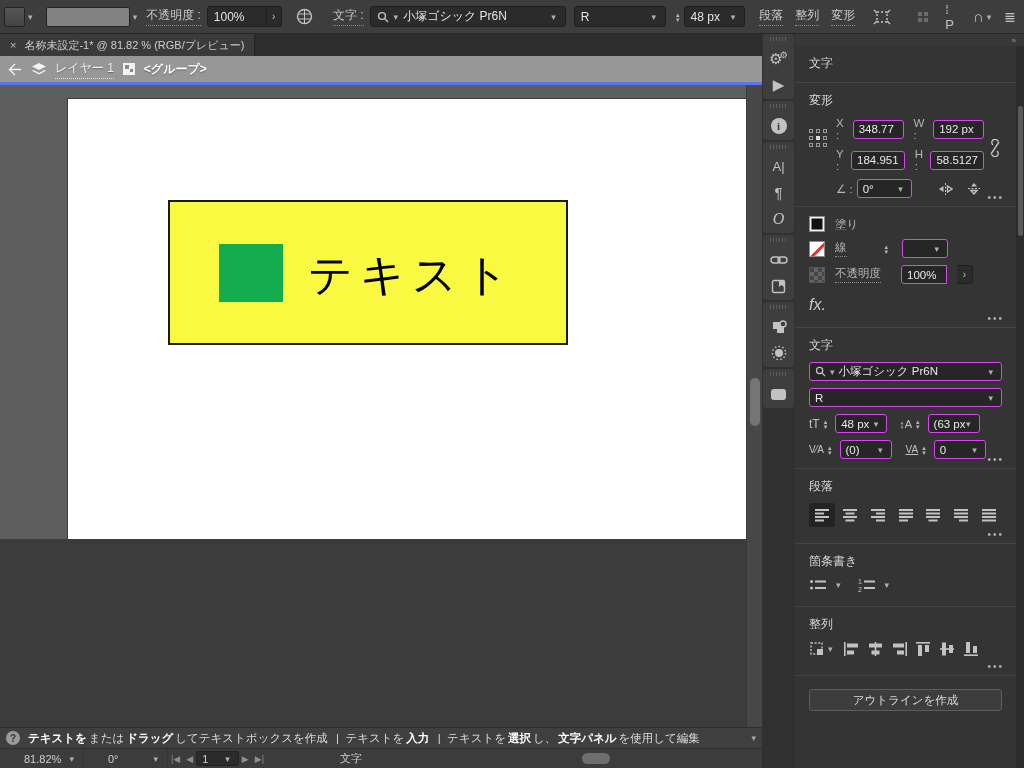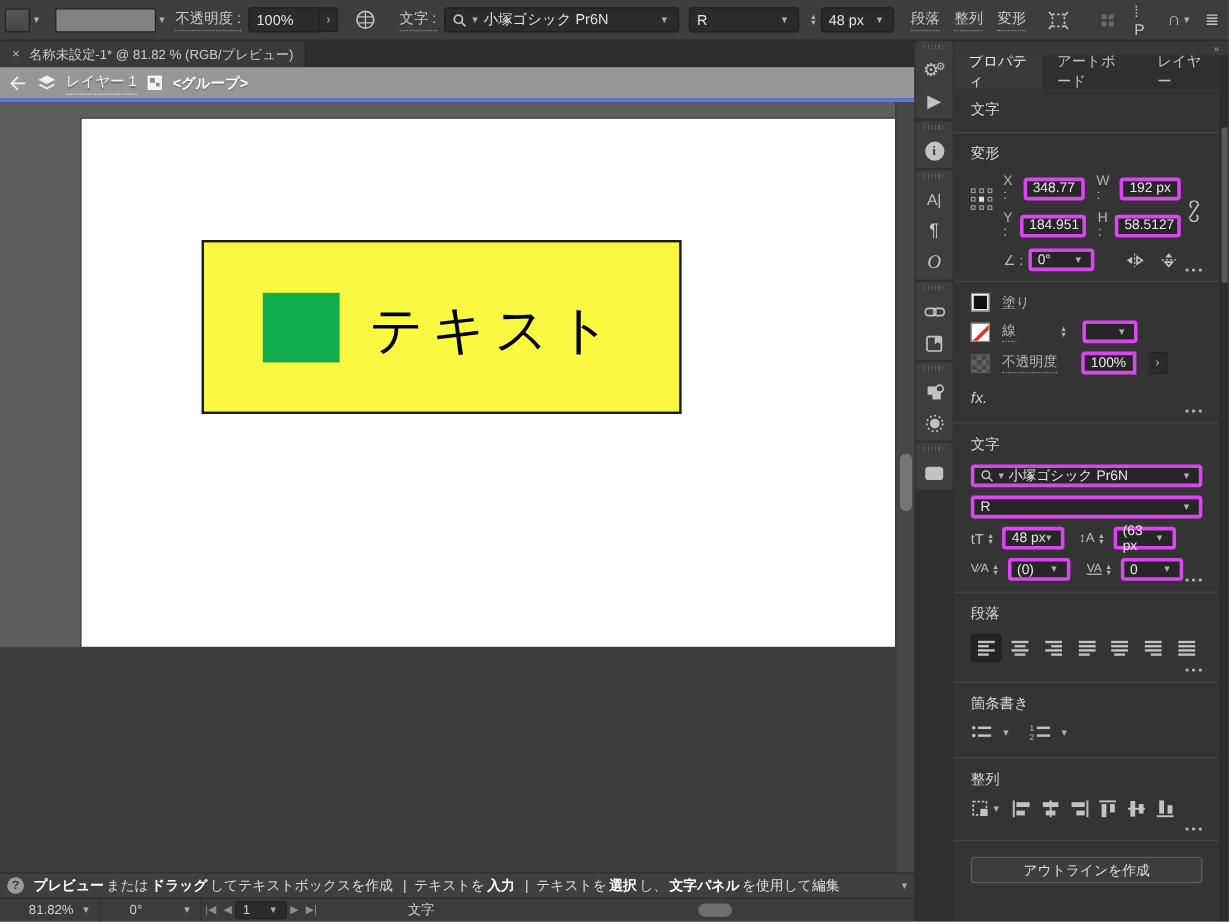--- a/index.html
+++ b/index.html
@@ -66,30 +66,30 @@
   .pscroll { left:1016px; top:46px; width:8px; height:722px; background:#2c2c2c; }
   .pthumb { position:absolute; left:1.5px; top:60px; width:5px; height:130px; background:#5a5a5a; border-radius:3px; }
   .ptabs { display:flex; height:28px; background:#2f2f2f; }
   .ptab { padding:0 12px; display:flex; align-items:center; color:#c4c4c4; font-size:12px; }
   .ptab.active { background:#3a3a3a; color:#e8e8e8; }
   .section { border-bottom:1px solid #454545; padding:9px 14px 6px; position:relative; }
   .sec-title { color:#d8d8d8; font-size:12px; margin-bottom:8px; }
   .more-dots { position:absolute; right:12px; bottom:5px; color:#b0b0b0; letter-spacing:2px; font-size:10px; line-height:6px; }
   .prow { display:flex; align-items:center; margin-bottom:7px; gap:4px; }
   .plabel { color:#b5b5b5; }
-  .pfield { background:#262626; border:3px solid #d946ef; border-radius:3px; height:19px; display:flex; align-items:center; padding:0 5px; color:#e8e8e8; }
+  .pfield { background:#262626; border:1px solid #d946ef; border-radius:3px; height:19px; display:flex; align-items:center; padding:0 5px; color:#e8e8e8; }
   .refpoint { display:grid; grid-template-columns:repeat(3,5px); grid-template-rows:repeat(3,5px); gap:2px; margin-right:8px; }
   .refpoint i { width:4px; height:4px; border:1px solid #9a9a9a; background:transparent; }
   .refpoint i.c { background:#dcdcdc; border-color:#dcdcdc; }
   .swatch16 { width:16px; height:16px; border:1px solid #8a8a8a; }
   .sw-black { background:#111; box-shadow:inset 0 0 0 1.5px #f0f0f0; }
   .sw-none { background:#fff; position:relative; overflow:hidden; }
   .sw-none::after { content:""; position:absolute; left:-2px; top:6.5px; width:22px; height:2.5px; background:#e23127; transform:rotate(-45deg); }
   .sw-checker { background:repeating-conic-gradient(#8a8a8a 0 25%, #555 0 50%) 0 0/8px 8px; opacity:.55; border-color:#777; }
-  .fxbtn { color:#c9c9c9; font-style:italic; font-size:13px; }
+  .fxbtn { color:#c9c9c9; font-style:italic; font-size:16px; }
   .alignbtn { width:26px; height:24px; display:flex; align-items:center; justify-content:center; border-radius:3px; }
   .alignbtn.active { background:#232323; }
   .qa-btn { border:1px solid #5c5c5c; background:#3d3d3d; border-radius:3px; height:22px; display:flex; align-items:center; justify-content:center; color:#dedede; margin-top:4px; }
   svg { display:block; }
   .icon-line { stroke:#c2c2c2; stroke-width:1.4; fill:none; }
   .icon-fill { fill:#c2c2c2; }
   .crumb-line { stroke:#f2f2f2; stroke-width:1.4; fill:none; }
 </style>
 </head>
 <body>
@@ -186,21 +186,21 @@
       <div class="jp-art-text">テキスト</div>
     </div>
   </div>
 </div>
 <div class="abs vscroll">
   <div class="vthumb"></div>
 </div>
 
 <div class="abs hintbar">
   <span class="qmark">?</span>
-  <b>プレビュー</b>
+  <b>テキストを</b>
     <span>または</span>
     <b>ドラッグ</b>
     <span>してテキストボックスを作成</span>
     <span style="white-space:pre">  |  テキストを</span>
     <b>入力</b>
     <span style="white-space:pre">  |  テキストを</span>
     <b>選択</b>
     <span>し、</span>
     <b>文字パネル</b>
     <span>を使用して編集</span>
@@ -282,25 +282,20 @@
   </div>
   <div class="dock-group">
     <span class="grip"></span>
     <span class="dicon">
         <span class="bubble"></span>
       </span>
   </div>
 </div>
 
 <div class="abs panel">
-  <div class="ptabs">
-    <div class="ptab active">プロパティ</div>
-    <div class="ptab">アートボード</div>
-    <div class="ptab">レイヤー</div>
-  </div>
 
   <div class="section" style="padding-bottom:10px">
     <div class="sec-title" style="margin:0">文字</div>
   </div>
 
   <div class="section">
     <div class="sec-title">変形</div>
     <div style="display:flex">
       <div class="refpoint" style="margin-top:12px">
         <i></i>

